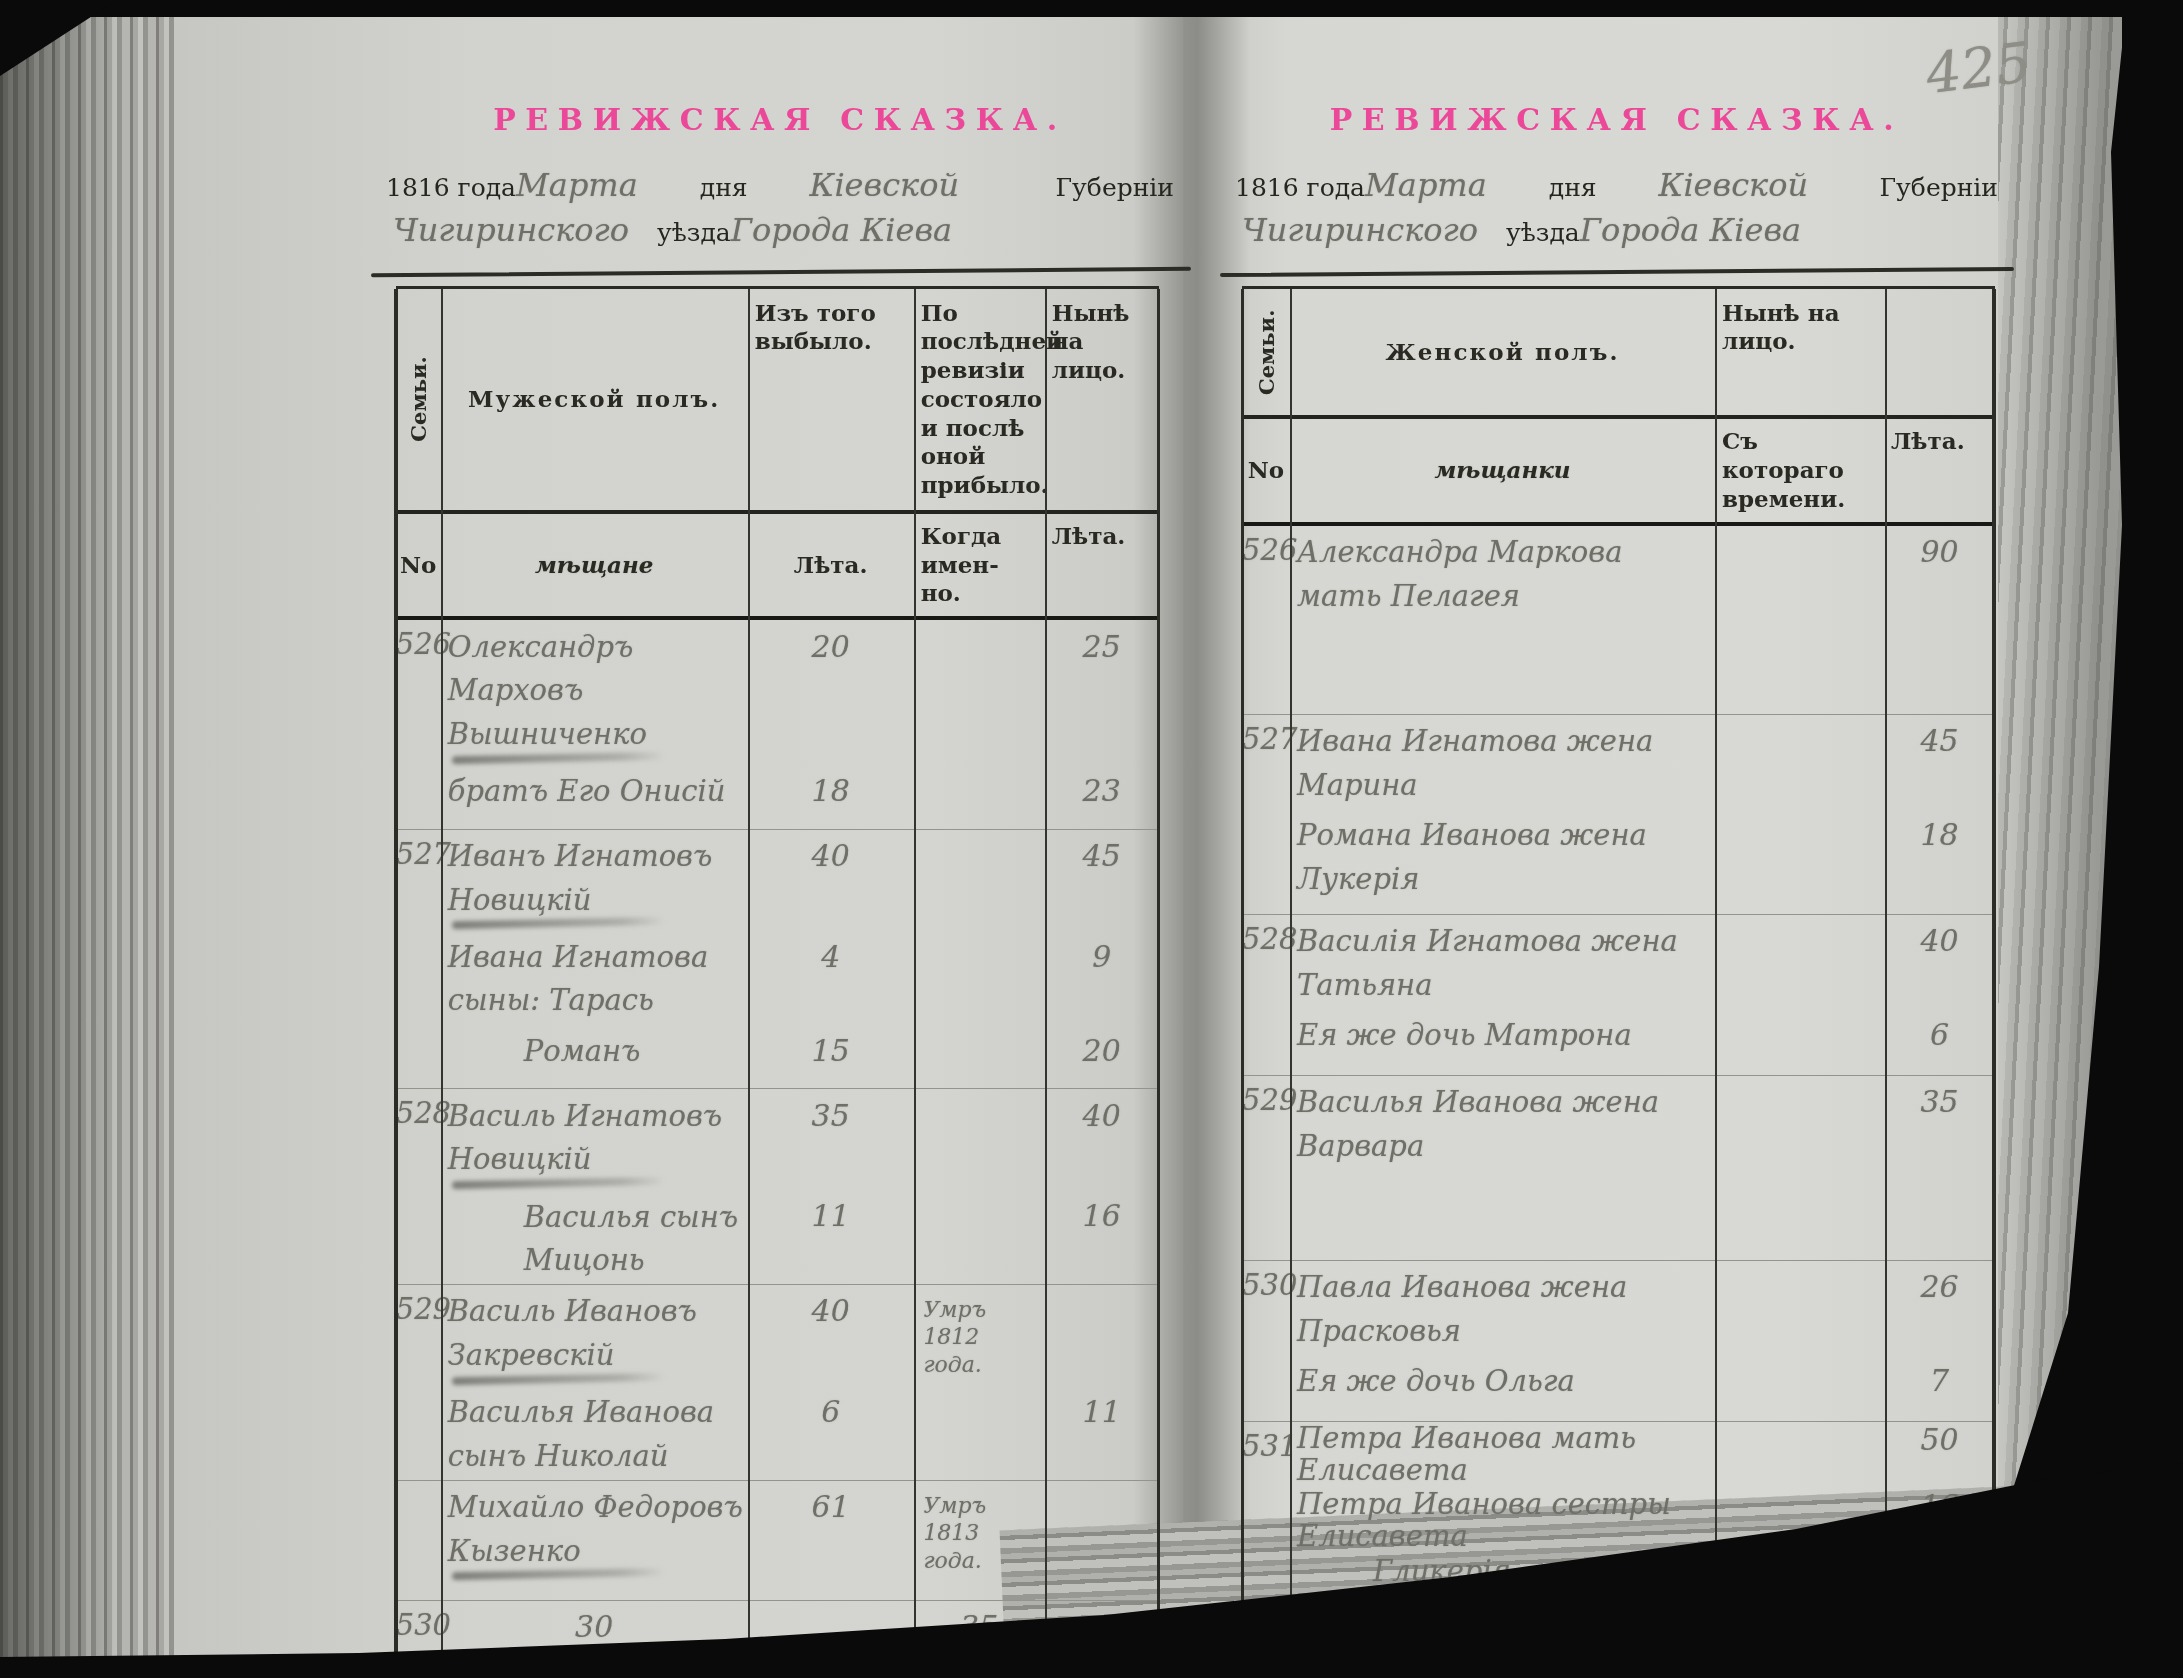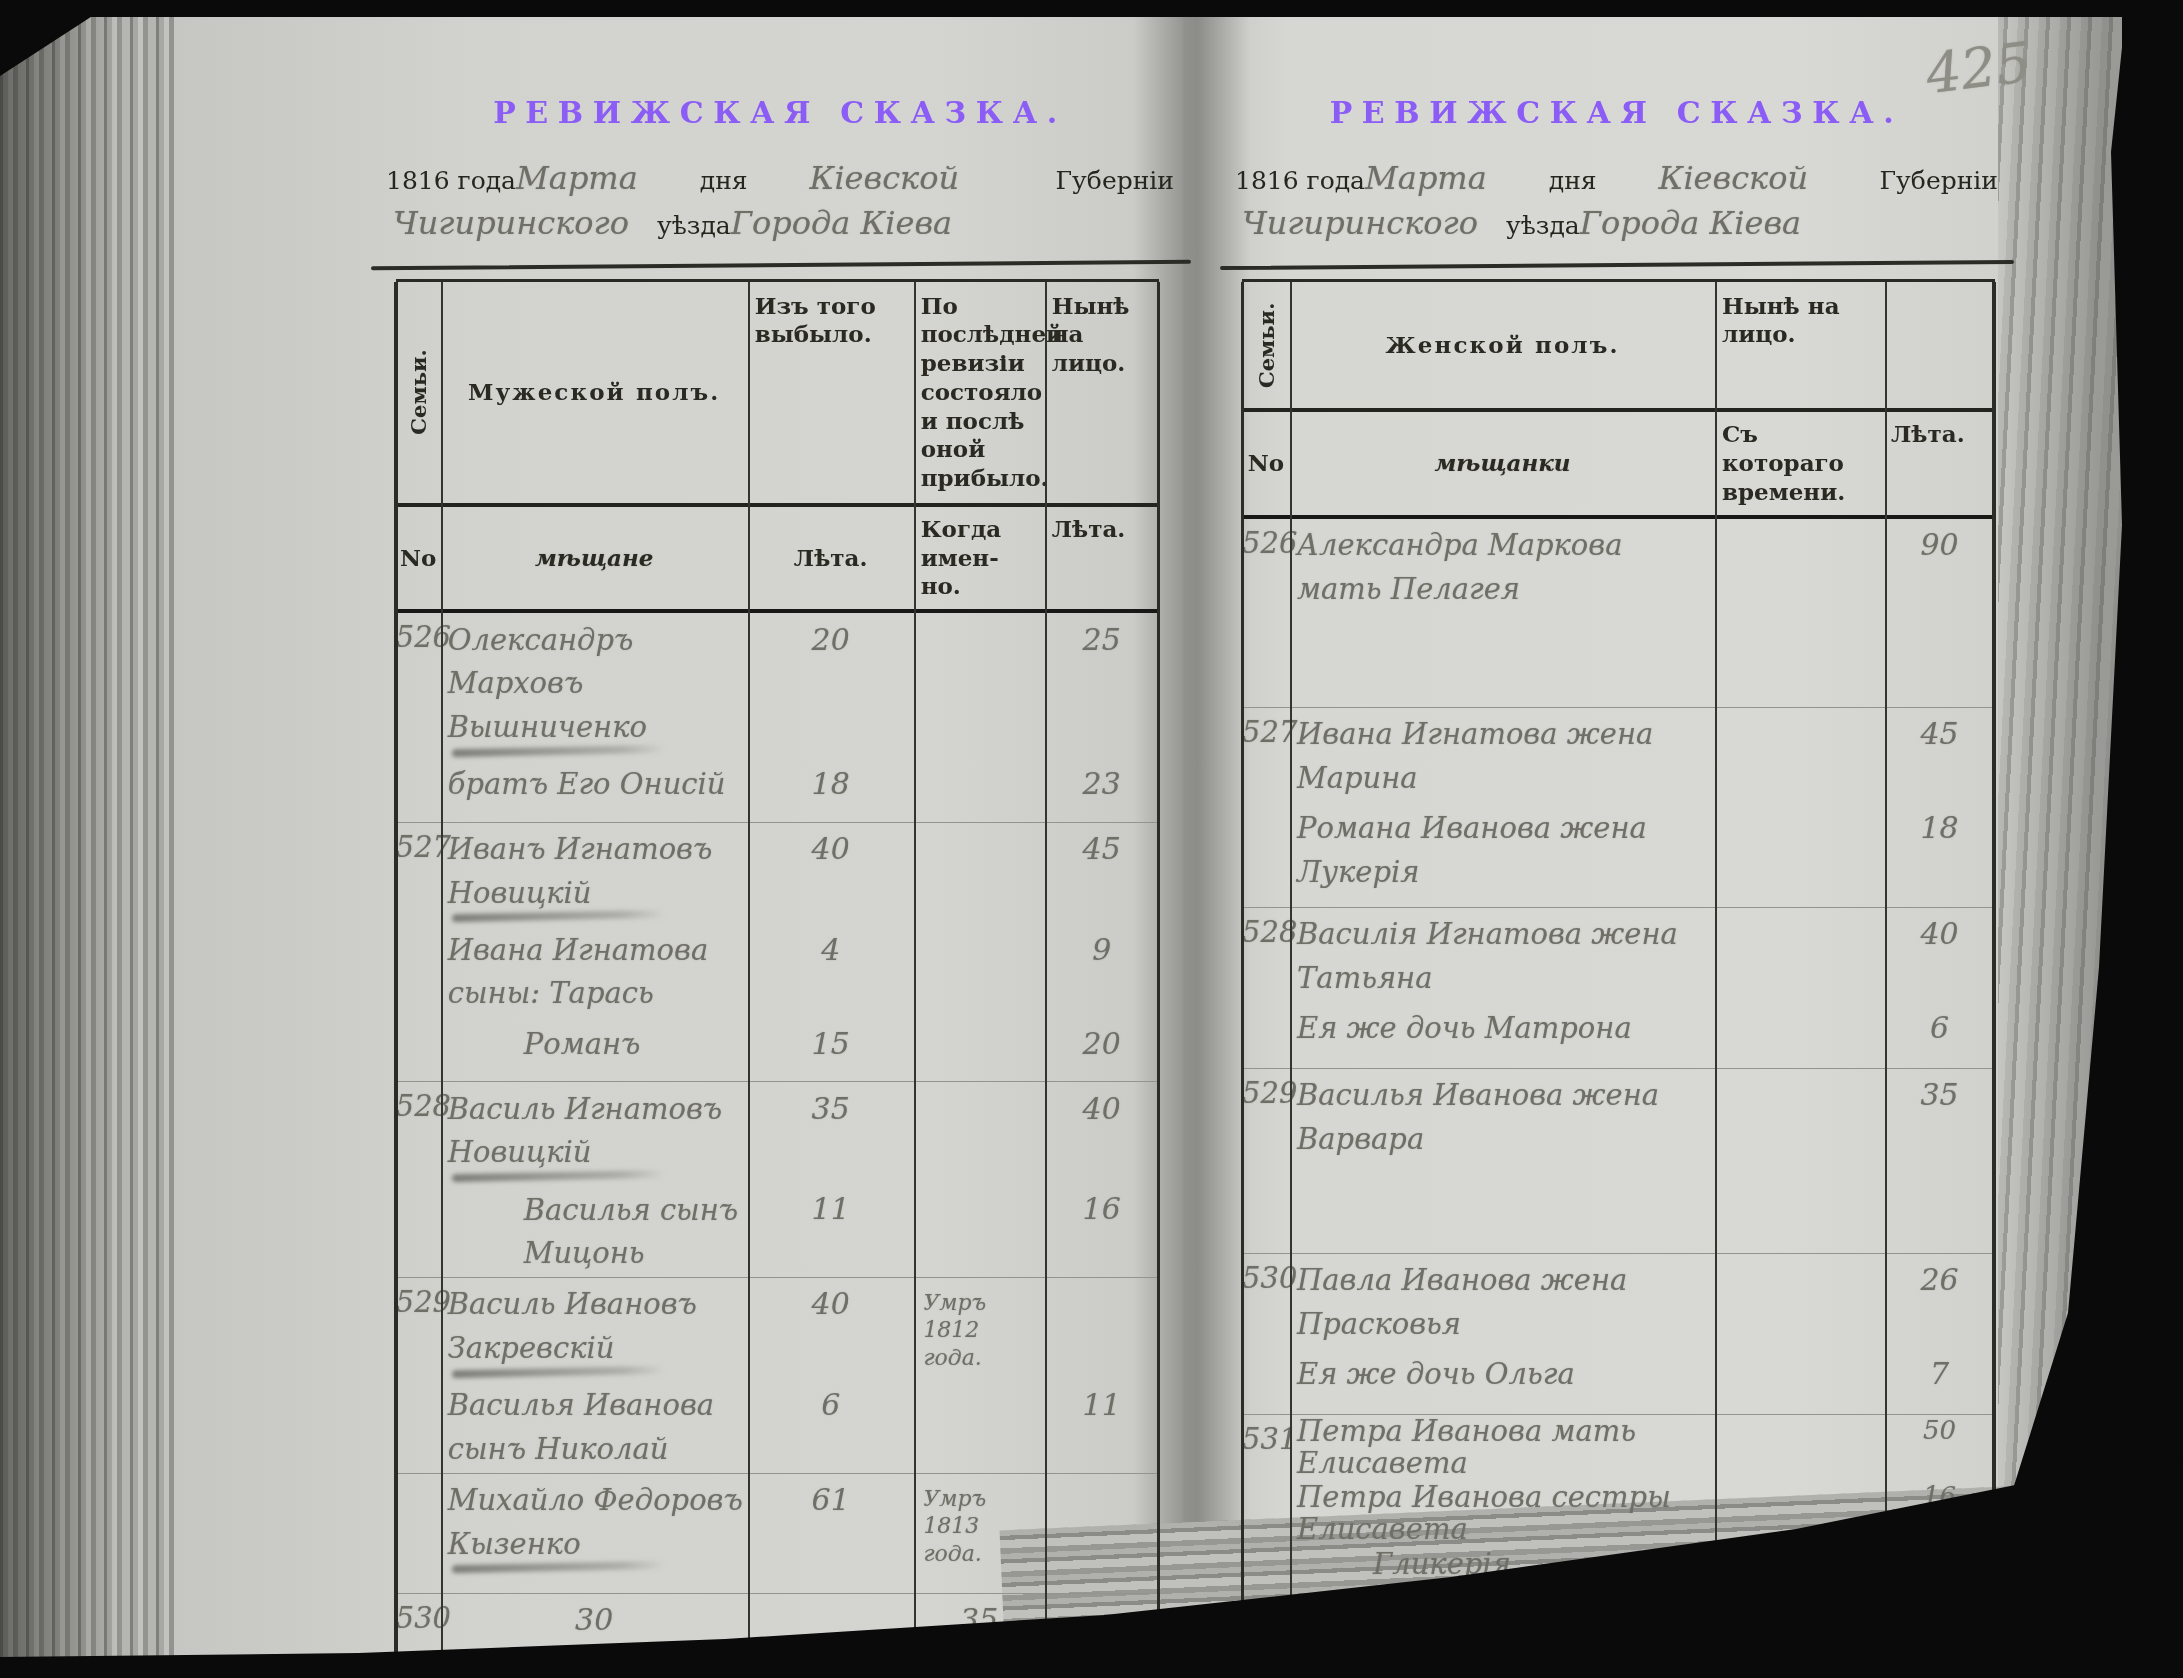--- a/index.html
+++ b/index.html
@@ -37,21 +37,21 @@
     clip-path:polygon(2183px 0,2127px 0,2111px 152px,2122px 525px,2099px 967px,2068px 1313px,2012px 1492px,2002px 1679px,2183px 1679px);}
   .black-bottom{position:absolute;inset:0;background:#0a0a0a;
     clip-path:polygon(0 1657px,359px 1653px,725px 1639px,1105px 1615px,1451px 1577px,1796px 1529px,2045px 1479px,2183px 1463px,2183px 1679px,0 1679px);}
   
   .printed{color:#26261f;}
   .hw{font-style:italic;color:#6f6f68;text-shadow:0 0 1.4px rgba(115,115,108,.45);}
   
   .page{position:absolute;top:95px;}
   .page-l{left:386px;width:788px;}
   .page-r{left:1235px;width:763px;}
-  .pg-title{text-align:center;font-size:30px;font-weight:bold;letter-spacing:.32em;color:#8b5cf6;}
+  .pg-title{text-align:center;font-size:30px;font-weight:bold;letter-spacing:.32em;color:#ec4899;margin-top:7px;}
   .date-block{margin-top:29px;font-size:25px;color:#2a2a24;}
   .dl{display:flex;align-items:baseline;}
   .dl .hw{font-size:32px;}
   .dl2{margin-top:7px;padding-left:7px;}
   .sp60{} .sp90{margin-left:62px;} .sp40{margin-left:28px;} .spauto{margin-left:auto;}
   .head-rule{margin-top:21px;height:3.5px;background:#2c2c27;border-radius:2.1px;transform:rotate(-.45deg);
     width:104%;margin-left:-15px;}
   
   .rtable{position:relative;margin-top:12.4px;border-top:3.5px solid #2a2a25;}
   .page-l .rtable{width:763px;margin-left:9.7px;}
@@ -93,21 +93,21 @@
   .page-l .family:nth-of-type(6){min-height:164px;}
   .page-l .family:nth-of-type(7){min-height:104px;}
   .page-r .family:nth-of-type(1){min-height:188px;}
   .page-r .family:nth-of-type(2){min-height:199px;}
   .page-r .family:nth-of-type(3){min-height:142px;}
   .page-r .family:nth-of-type(4){min-height:184px;}
   .page-r .family:nth-of-type(5){min-height:138px;}
   .page-r .family:nth-of-type(6){min-height:130px;}
   .page-r .family:nth-of-type(6) .member{min-height:32px;}
   .page-r .family:nth-of-type(6) .c-name{padding-top:1.4px;line-height:1.1;}
-  .page-r .family:nth-of-type(6) .c-age-r{padding-top:0;font-size:26px;}
+  .page-r .family:nth-of-type(6) .c-age-r{padding-top:0;font-size:30px;}
   
   .totals{position:relative;display:flex;justify-content:flex-end;align-items:baseline;
     margin-top:11px;padding-right:28px;gap:32px;}
   .totals::before{content:"";position:absolute;right:14px;top:-9.7px;height:4.8px;width:428px;
     background:#1d1d1a;border-radius:2.8px;transform:rotate(-.8deg);}
   .total-label{font-size:24px;font-weight:bold;color:#26261f;letter-spacing:0.7px;}
   .total-value{font-size:35px;}
   .pagenum{position:absolute;left:1926px;top:36px;font-size:55px;transform:rotate(-7deg);
     color:#8e8e87;font-style:italic;text-shadow:0 0 1.4px rgba(130,130,124,.5);}
 </style>

